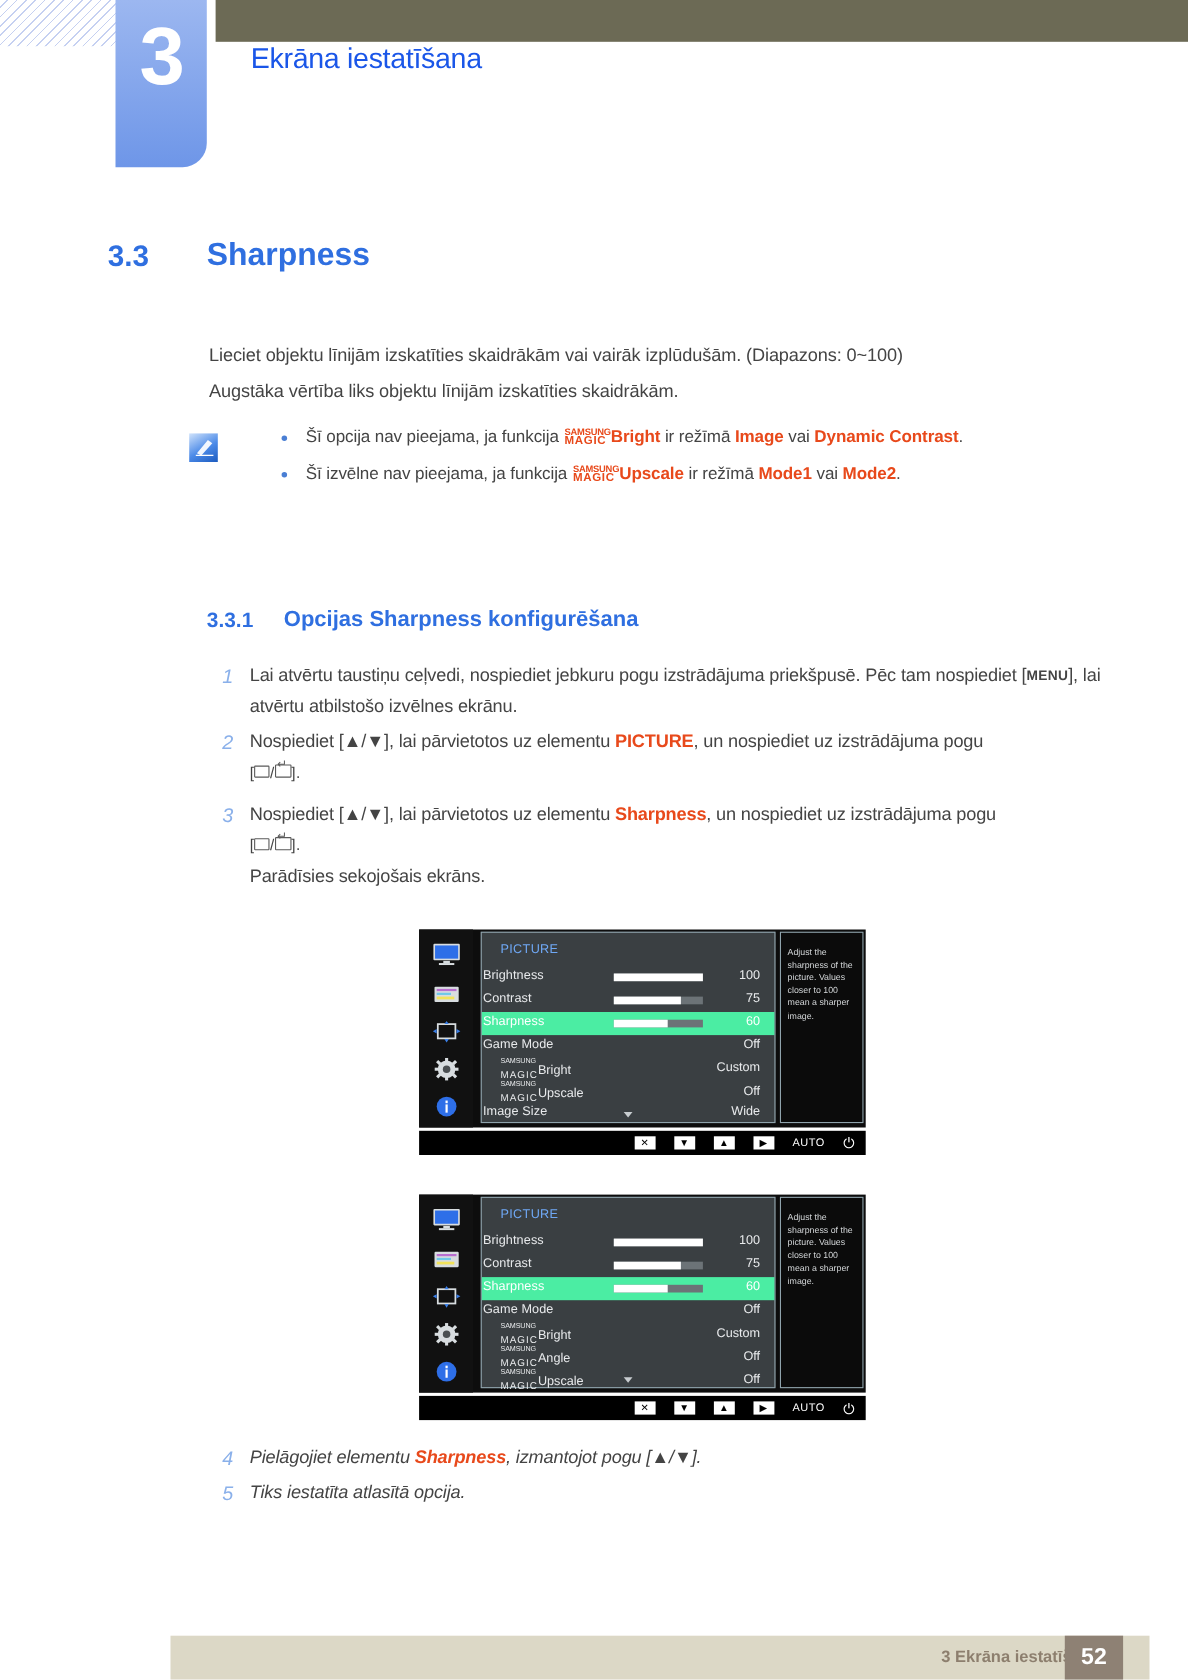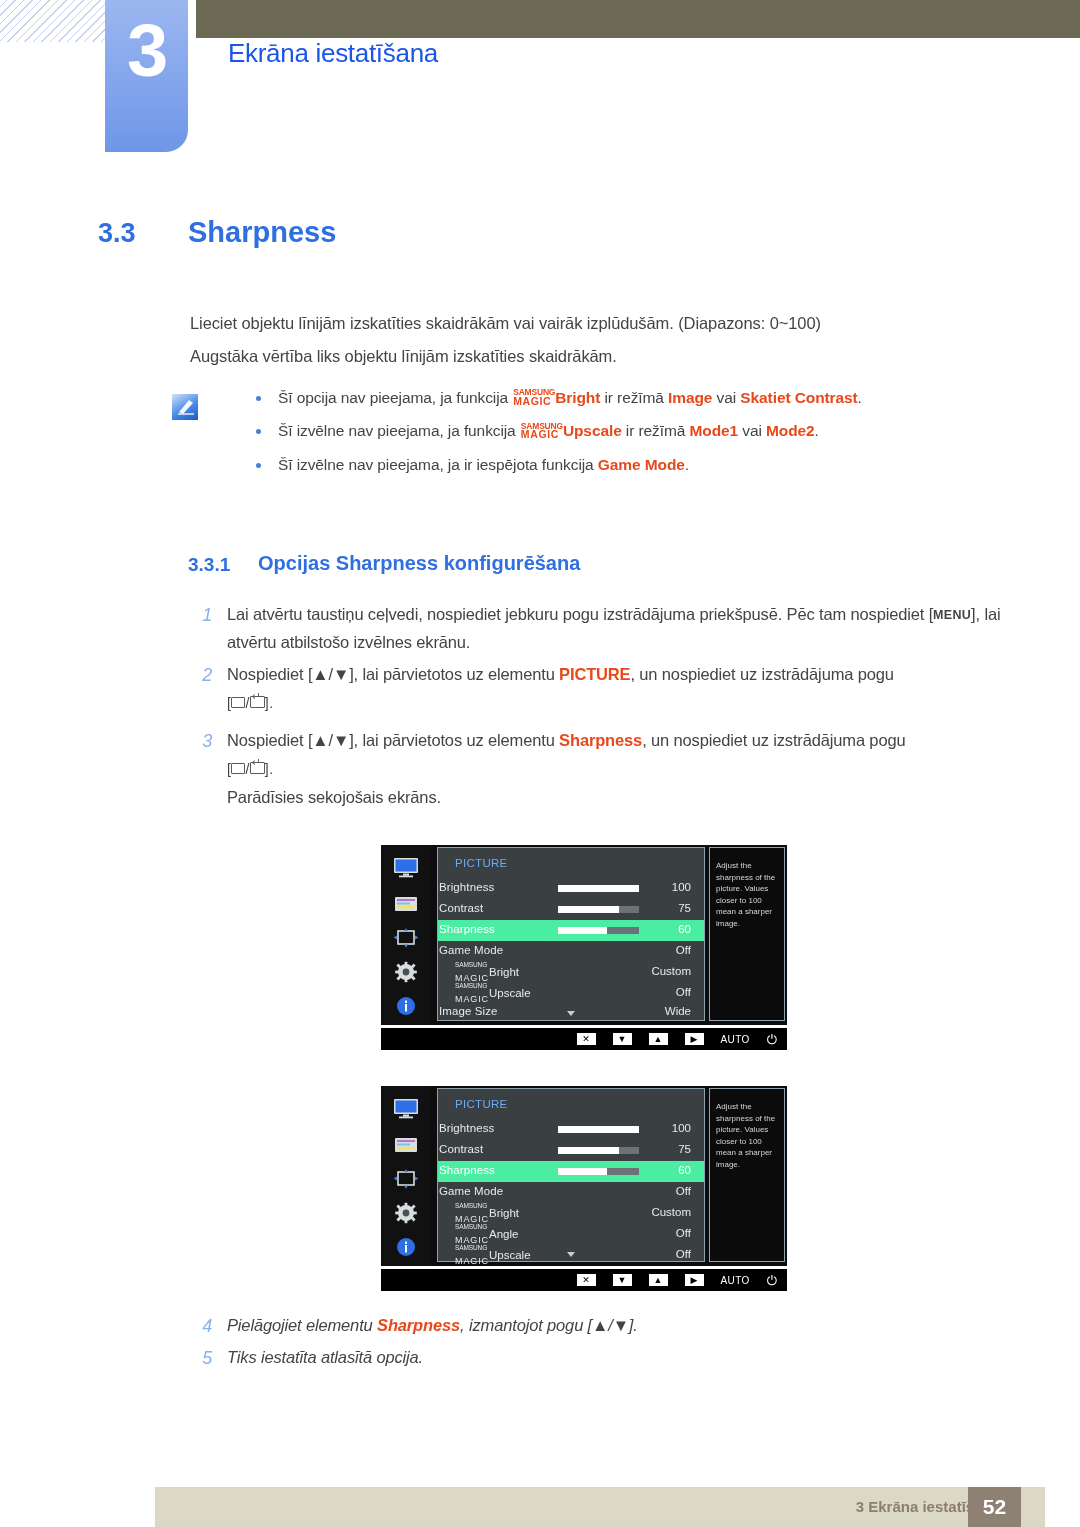--- a/index.html
+++ b/index.html
@@ -433,27 +433,24 @@
 <div class="note-icon">
   <div class="sq"></div>
   <svg class="pen" viewBox="0 0 20 20">
     <path d="M3 15 L13 3 L17 6 L7 17 Z" fill="#ffffff" opacity="0.92"></path>
     <path d="M2 17 L18 17" stroke="#ffffff" stroke-width="1.3" fill="none"></path>
   </svg>
 </div>
 
 <div class="bullets">
   <div class="bullet-row">
-    <span>Šī opcija nav pieejama, ja funkcija </span><span class="magic"><span class="m1">SAMSUNG</span><span class="m2">MAGIC</span></span><span class="kw-red">Bright</span><span> ir režīmā </span><span class="kw-red">Image</span><span> vai </span><span class="kw-red">Skatiet Contrast</span><span>.</span>
+    <span>Šī opcija nav pieejama, ja funkcija </span><span class="magic"><span class="m1">SAMSUNG</span><span class="m2">MAGIC</span></span><span class="kw-red">Bright</span><span> ir režīmā </span><span class="kw-red">Image</span><span> vai </span><span class="kw-red">Dynamic Contrast</span><span>.</span>
   </div>
   <div class="bullet-row">
     <span>Šī izvēlne nav pieejama, ja funkcija </span><span class="magic"><span class="m1">SAMSUNG</span><span class="m2">MAGIC</span></span><span class="kw-red">Upscale</span><span> ir režīmā </span><span class="kw-red">Mode1</span><span> vai </span><span class="kw-red">Mode2</span><span>.</span>
-  </div>
-  <div class="bullet-row">
-    <span>Šī izvēlne nav pieejama, ja ir iespējota funkcija </span><span class="kw-red">Game Mode</span><span>.</span>
   </div>
 </div>
 
 <div class="sub-num">3.3.1</div>
 <div class="sub-title">Opcijas Sharpness konfigurēšana</div>
 
 <div class="step s1">
   <span class="n">1</span>
   <span class="t"><span>Lai atvērtu taustiņu ceļvedi, nospiediet jebkuru pogu izstrādājuma priekšpusē. Pēc tam nospiediet [</span><span class="btn-menu">MENU</span><span>], lai atvērtu atbilstošo izvēlnes ekrānu.</span></span>
 </div>

